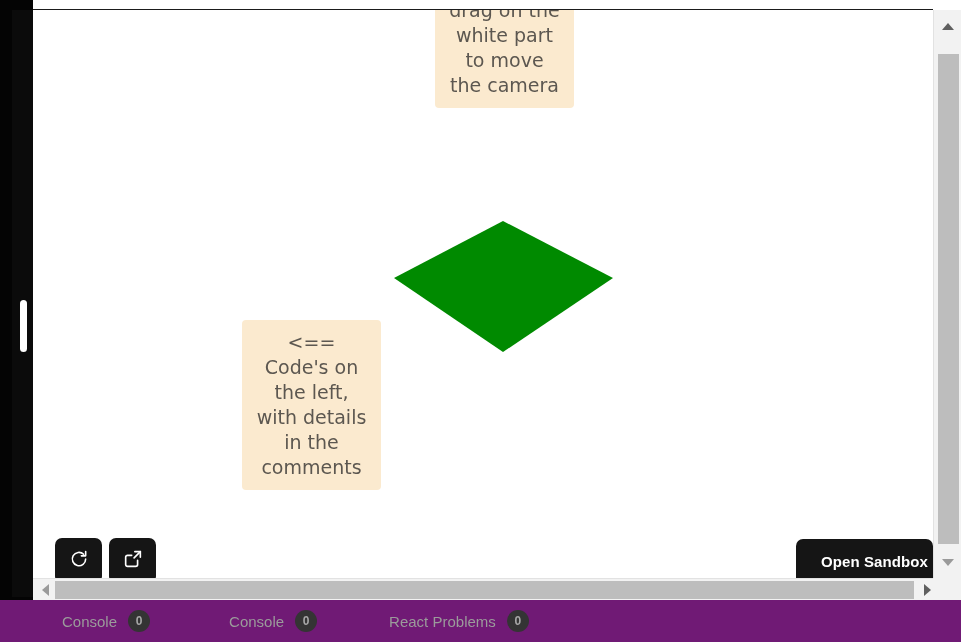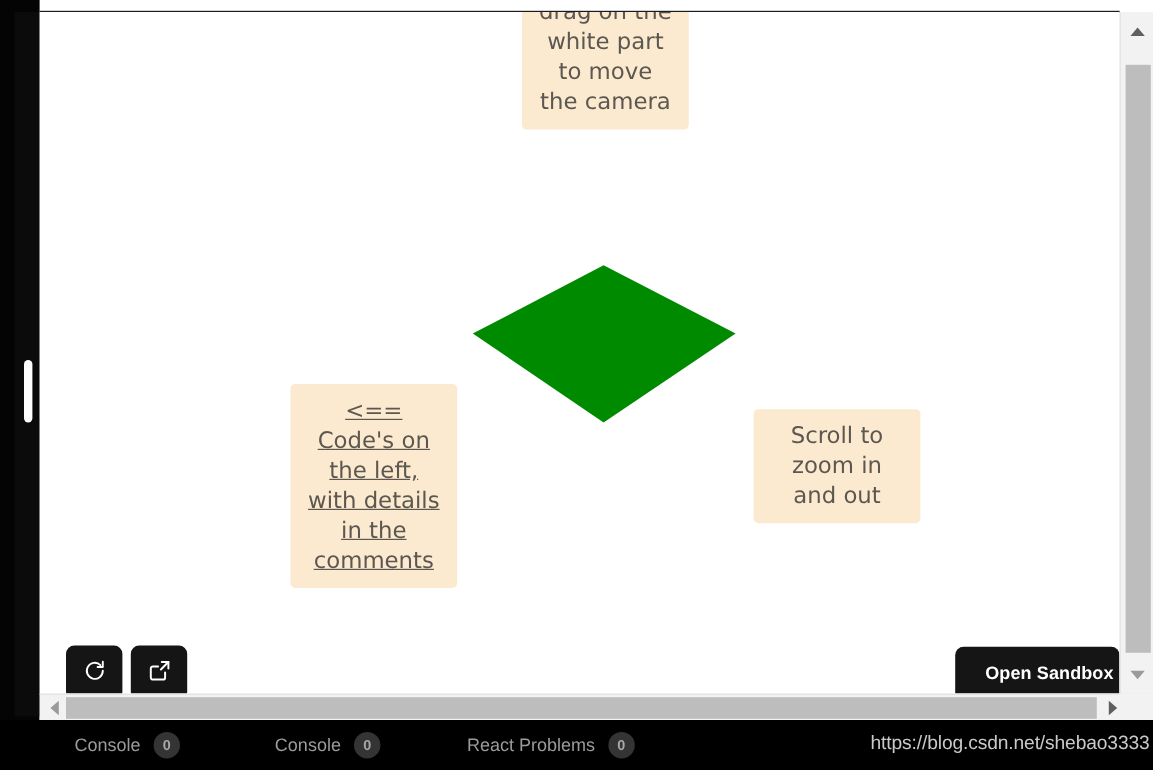--- a/index.html
+++ b/index.html
@@ -93,21 +93,20 @@
   .note-camera {
     left: 402px;
     top: -22px;
     width: 139px;
     border-radius: 0 0 4px 4px;
   }
   .note-code {
     left: 209px;
     top: 310px;
     width: 139px;
-    text-decoration: underline;
   }
   .note-zoom {
     left: 595px;
     top: 331px;
     width: 139px;
   }
 
   
   .btn-dark {
     position: absolute;
@@ -215,21 +214,21 @@
   .tri-h.left { border-right: 7px solid #9a9a9a; }
   .tri-h.right { border-left: 7px solid #5f5f5f; }
 
   
   .statusbar {
     position: absolute;
     left: 0;
     top: 600px;
     width: 961px;
     height: 42px;
-    background: #000000;
+    background: #701a75;
     display: flex;
     align-items: center;
   }
   .status-tab {
     display: flex;
     align-items: center;
     gap: 11px;
     cursor: pointer;
     height: 42px;
     user-select: none;
@@ -298,23 +297,20 @@
     </div>
 
     <div class="note note-camera">
       <span>drag on the white part to move the camera</span>
     </div>
 
     <div class="note note-code">
       <span>&lt;== Code's on the left, with details in the comments</span>
     </div>
 
-    <div class="note note-zoom">
-      <span>Scroll to zoom in and out</span>
-    </div>
 
     <button class="btn-dark btn-refresh">
       <span>
         <svg width="20" height="20" viewBox="0 0 24 24" fill="none" stroke="#ffffff" stroke-width="1.9" stroke-linecap="round" stroke-linejoin="round">
           <path d="M20 12a8 8 0 1 1-2.4-5.7"></path>
           <polyline points="20 3 20 8.2 14.8 8.2"></polyline>
         </svg>
       </span>
     </button>
 
@@ -360,15 +356,14 @@
     <div class="status-tab tab-problems">
       <span class="lbl">Console</span>
       <span class="badge">0</span>
     </div>
     <div class="status-tab tab-devtools">
       <span class="lbl">React Problems</span>
       <span class="badge">0</span>
     </div>
   </div>
 
-  <div class="watermark">https://blog.csdn.net/shebao3333</div>
 
 </div>
 
 </body></html>

